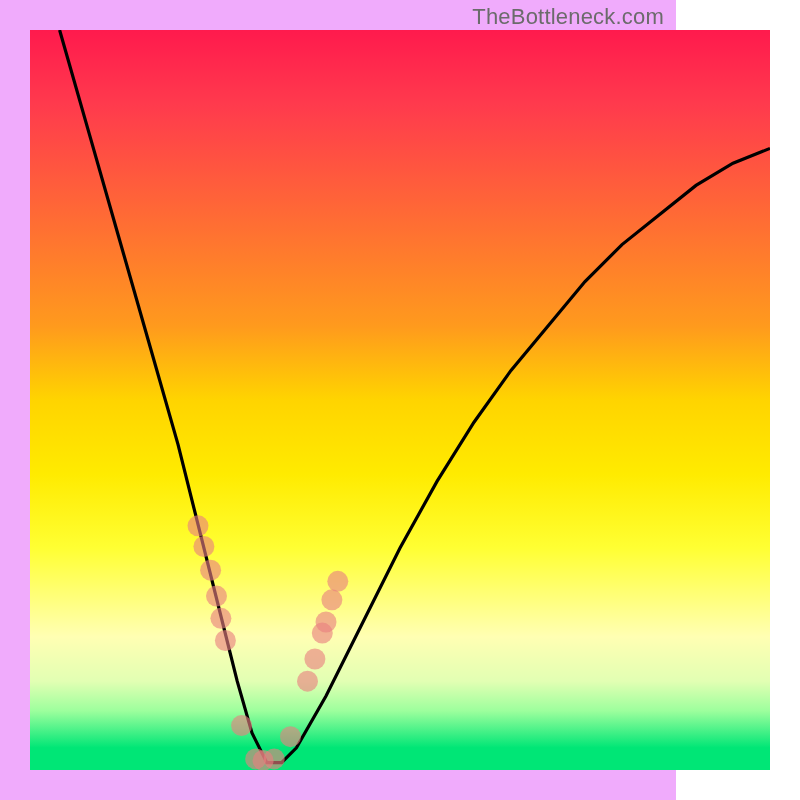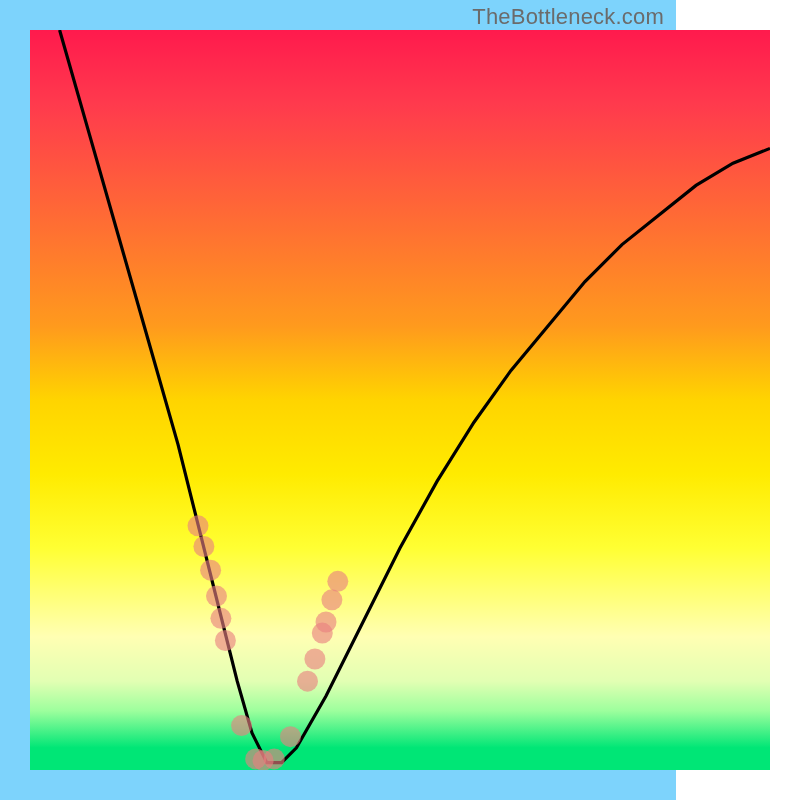--- a/index.html
+++ b/index.html
@@ -4,21 +4,21 @@
 <style>
   body {
     margin: 0;
     padding: 0;
     background: #fff;
   }
   .chart-container {
     position: relative;
     width: 676px;
     height: 800px;
-    background: #7dd3fc;
+    background: #f0abfc;
     box-sizing: border-box;
   }
   .plot-area {
     position: absolute;
     left: 30px;
     top: 30px;
     width: 740px;
     height: 740px;
     background: linear-gradient(to bottom,
       #ff1a4d 0%,

